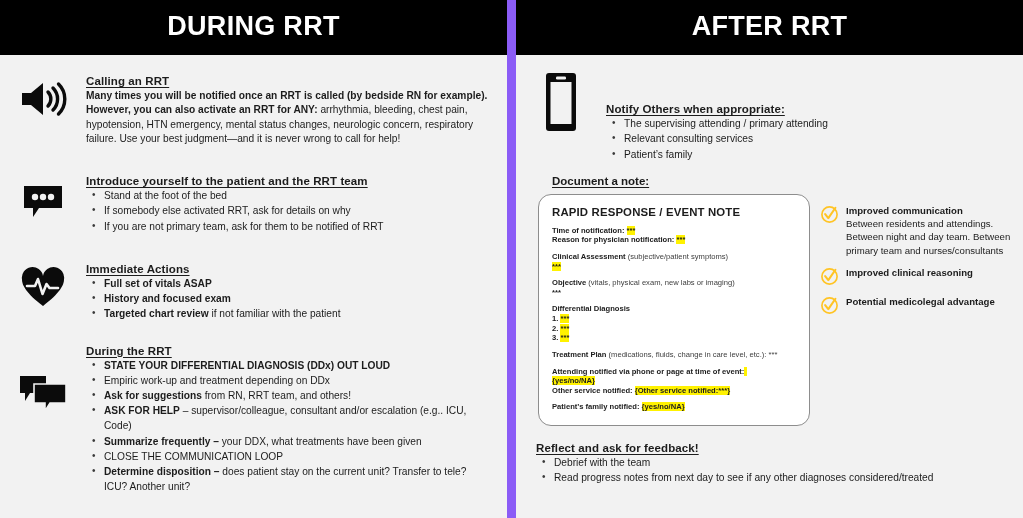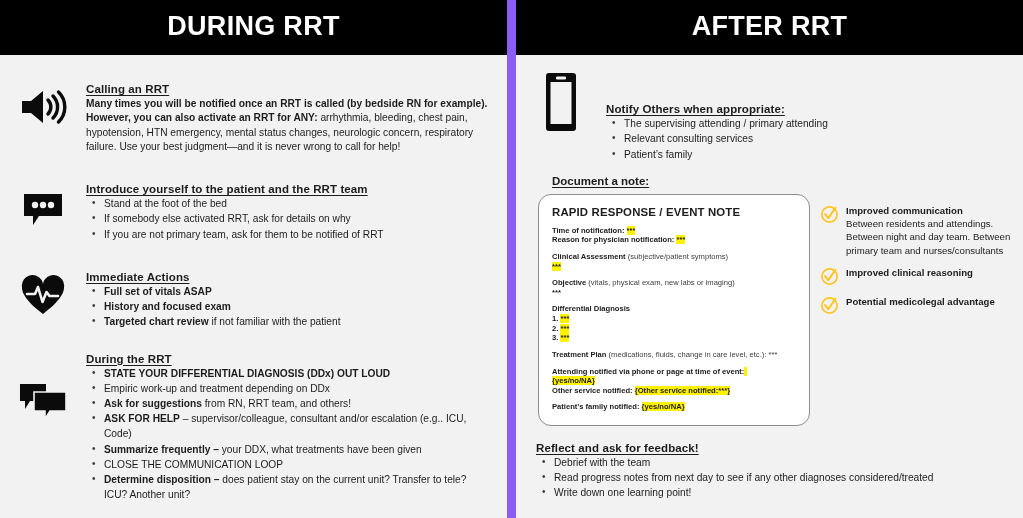--- a/index.html
+++ b/index.html
@@ -76,21 +76,21 @@
 </style>
 </head>
 <body>
 
 <div class="board">
 
   <div class="panel">
     <div class="panel-header">DURING RRT</div>
     <div class="panel-body">
 
-      <div class="row" style="margin-top:28px;">
+      <div class="row" style="margin-top:20px;">
         <div class="icon-cell">
           <svg class="ico" width="48" height="40" viewBox="0 0 48 40">
             <path d="M3 14 H12 L24 4 V36 L12 26 H3 Z" fill="#0b0b0b"></path>
             <path d="M29 13 A10 10 0 0 1 29 27" stroke="#0b0b0b" stroke-width="3.4" fill="none" stroke-linecap="round"></path>
             <path d="M34 9 A15.5 15.5 0 0 1 34 31" stroke="#0b0b0b" stroke-width="3.4" fill="none" stroke-linecap="round"></path>
             <path d="M39.5 5 A21 21 0 0 1 39.5 35" stroke="#0b0b0b" stroke-width="3.4" fill="none" stroke-linecap="round"></path>
           </svg>
         </div>
         <div class="text-cell">
           <div class="sec-title">Calling an RRT</div>
@@ -260,20 +260,19 @@
           </div>
 
         </div>
       </div>
 
       <div class="reflect">
         <div class="sec-title">Reflect and ask for feedback!</div>
         <ul class="blist">
           <li>Debrief with the team</li>
           <li>Read progress notes from next day to see if any other diagnoses considered/treated</li>
-          <li>Write down one learning point!</li>
         </ul>
       </div>
 
     </div>
   </div>
 
 </div>
 
 </body></html>

